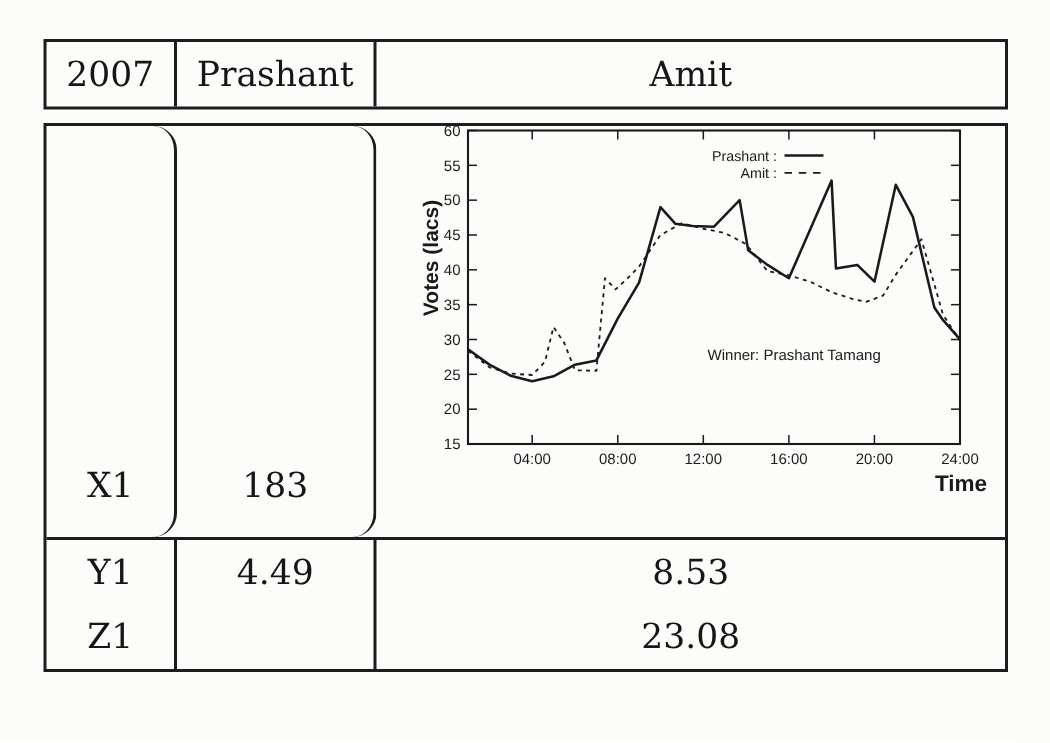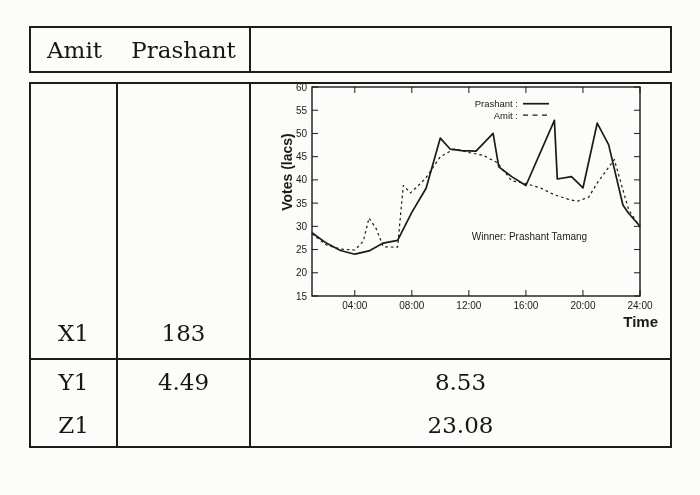--- a/index.html
+++ b/index.html
@@ -8,35 +8,36 @@
     background:#fcfcfa; overflow:hidden;
     font-family:"DejaVu Serif","Liberation Serif",serif;
     color:#161616;
   }
   .tbl { position:absolute; left:29px; width:643px; border:2px solid #1c1c1c; box-sizing:border-box; background:#fcfcfa; }
   .hdr { top:26px; height:47px; display:grid; grid-template-columns:87px 133px 1fr; }
   .bdy { top:82px; height:366px; }
   .cell { display:flex; align-items:center; justify-content:center; font-size:23px; }
   .vline { border-right:2px solid #1c1c1c; }
   .row-tall { display:grid; grid-template-columns:87px 133px 1fr; height:274px; border-bottom:2px solid #1c1c1c; box-sizing:content-box; }
-  .bottomcell { align-items:flex-end; padding-bottom:12px; box-sizing:border-box; }
+  .bottomcell { align-items:flex-end; padding-bottom:21px; box-sizing:border-box;border-radius:16px; }
   .row-bot { display:grid; grid-template-columns:87px 133px 1fr; height:86px; }
   .stack { display:grid; grid-template-rows:1fr 1fr; }
   .stack .cell { padding:8px; }
   .chartbox { position:absolute; left:280px; top:80px; width:392px; height:252px; }
   svg text { font-family:"Liberation Sans","DejaVu Sans",sans-serif; fill:#1a1a1a; }
 </style>
 </head>
 <body>
 
 <div class="page">
 
   <div class="tbl hdr">
+    <div class="cell vline">2007</div>
+    <div class="cell vline">Prashant</div>
     <div class="cell">Amit</div>
-    <div class="cell vline">Prashant</div>
   </div>
 
   <div class="tbl bdy">
     <div class="row-tall">
       <div class="cell vline bottomcell">X1</div>
       <div class="cell vline bottomcell">183</div>
       <div class="cell"></div>
     </div>
     <div class="row-bot">
       <div class="stack vline">

